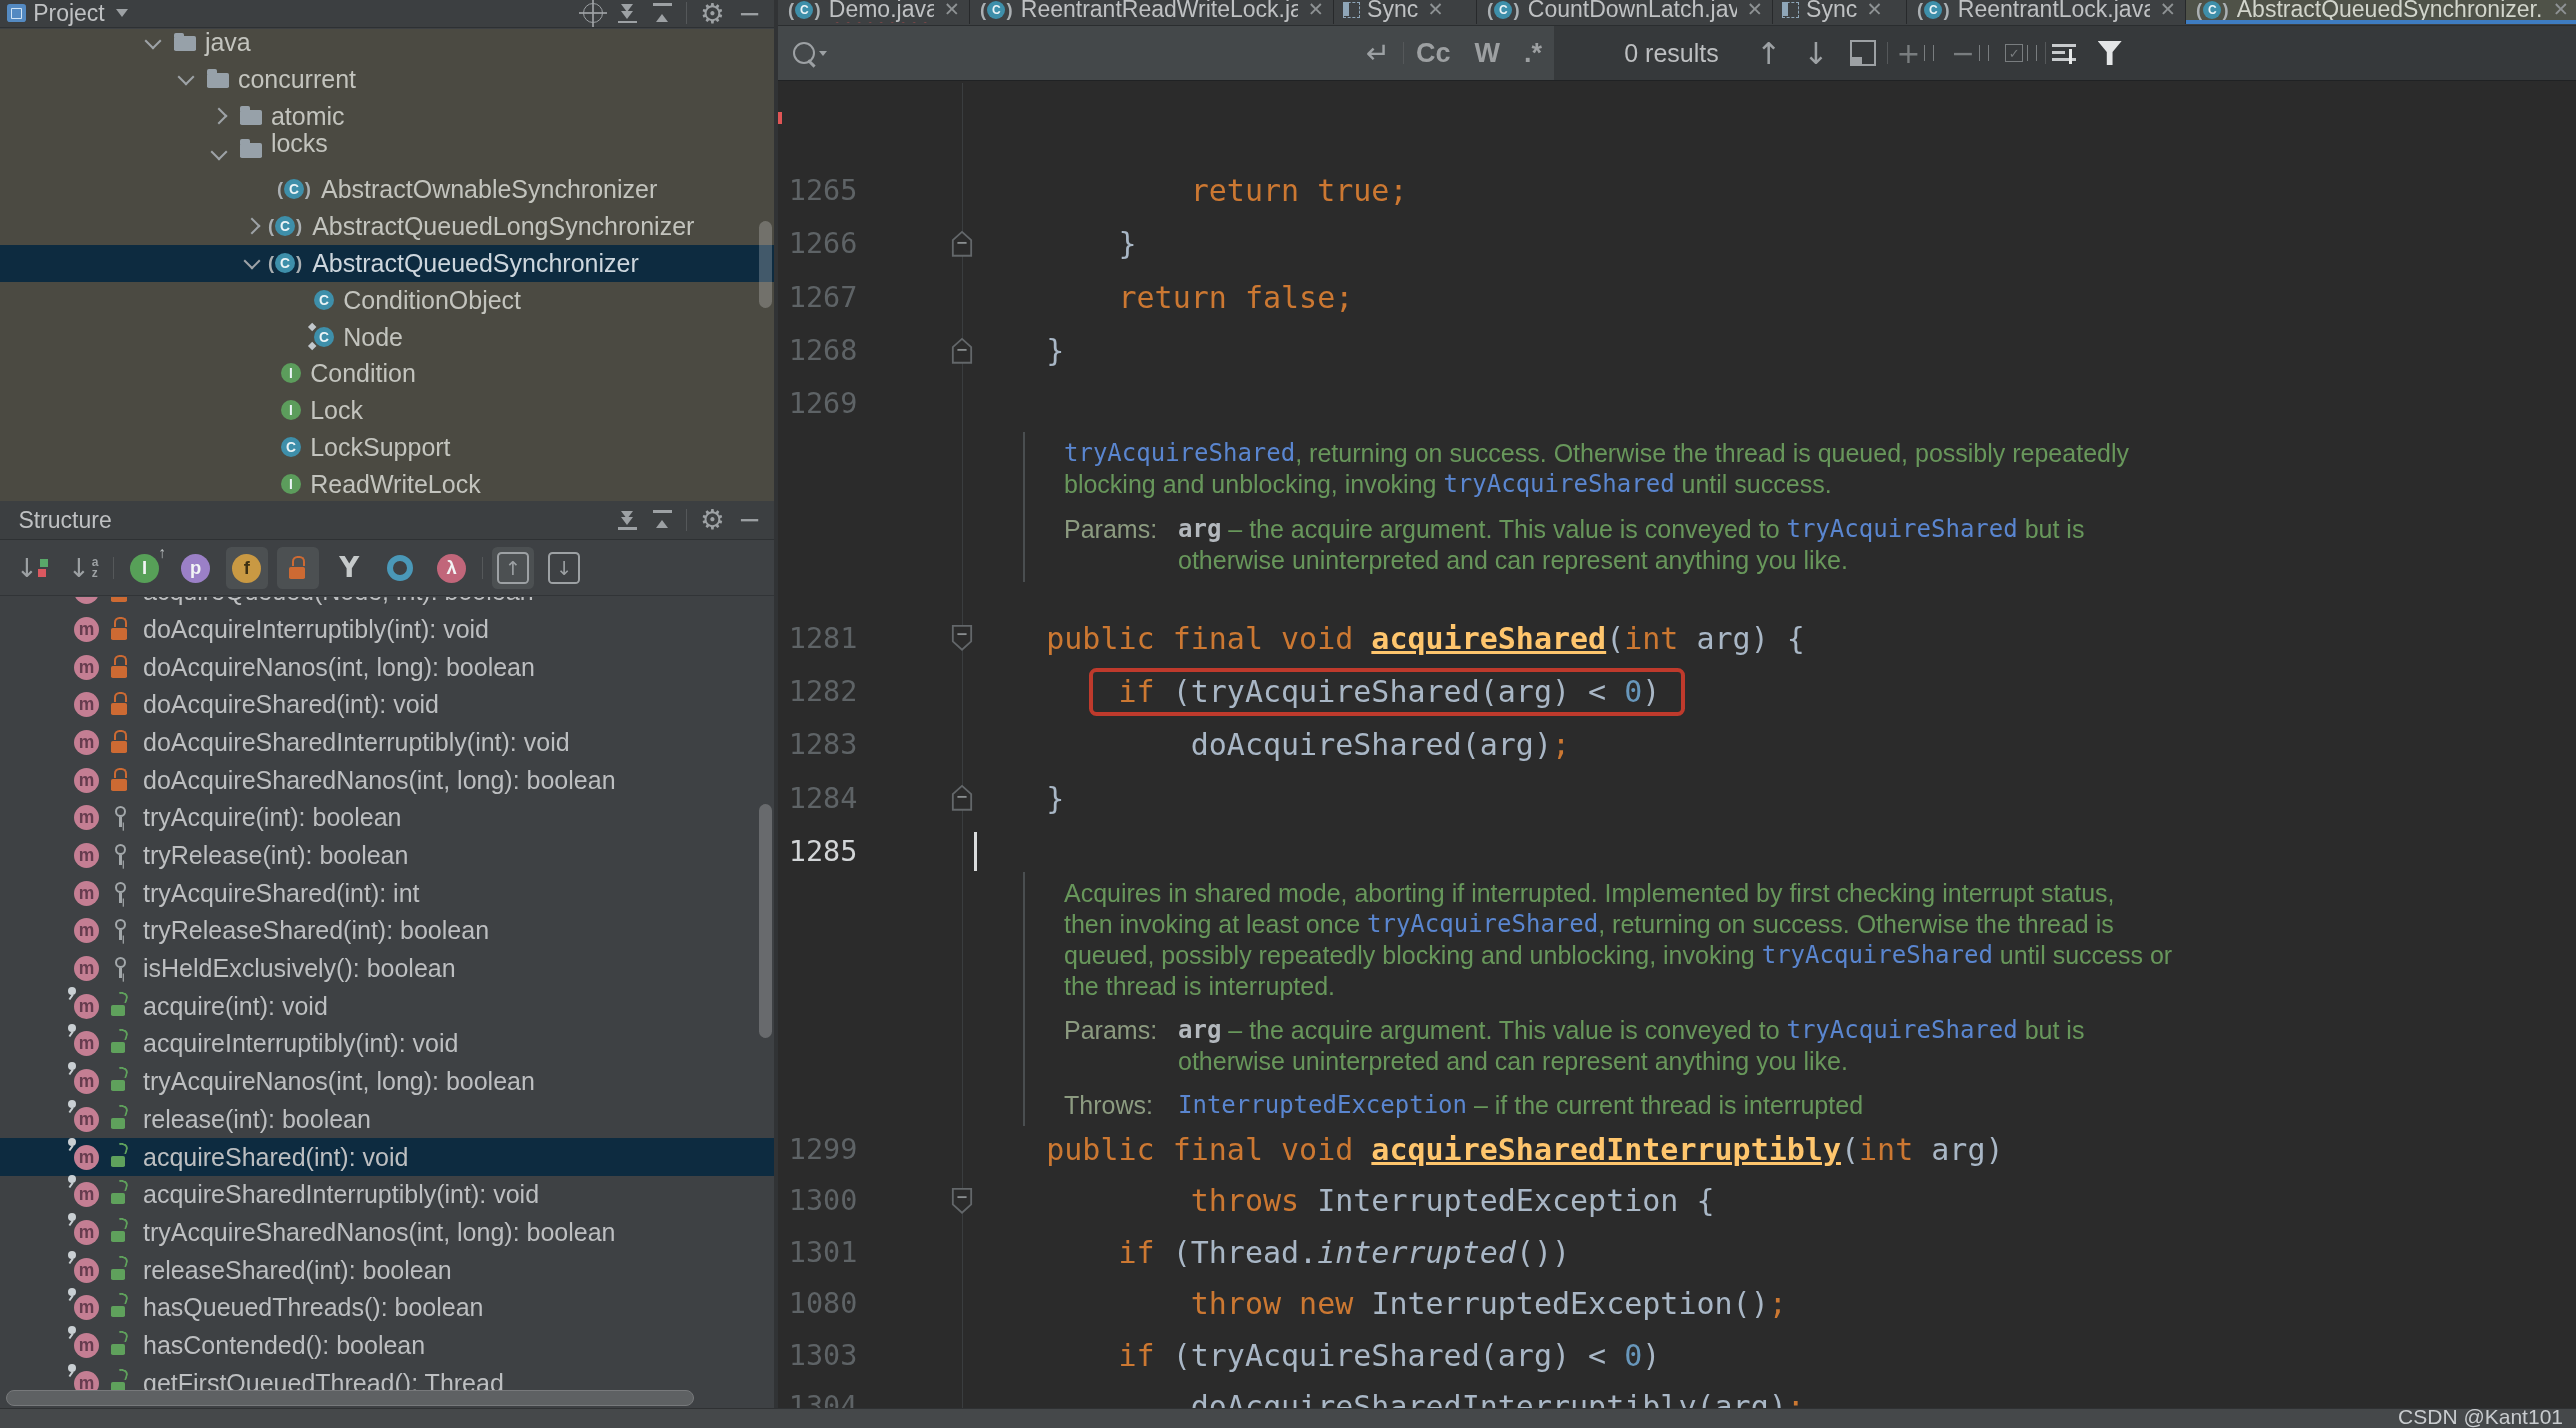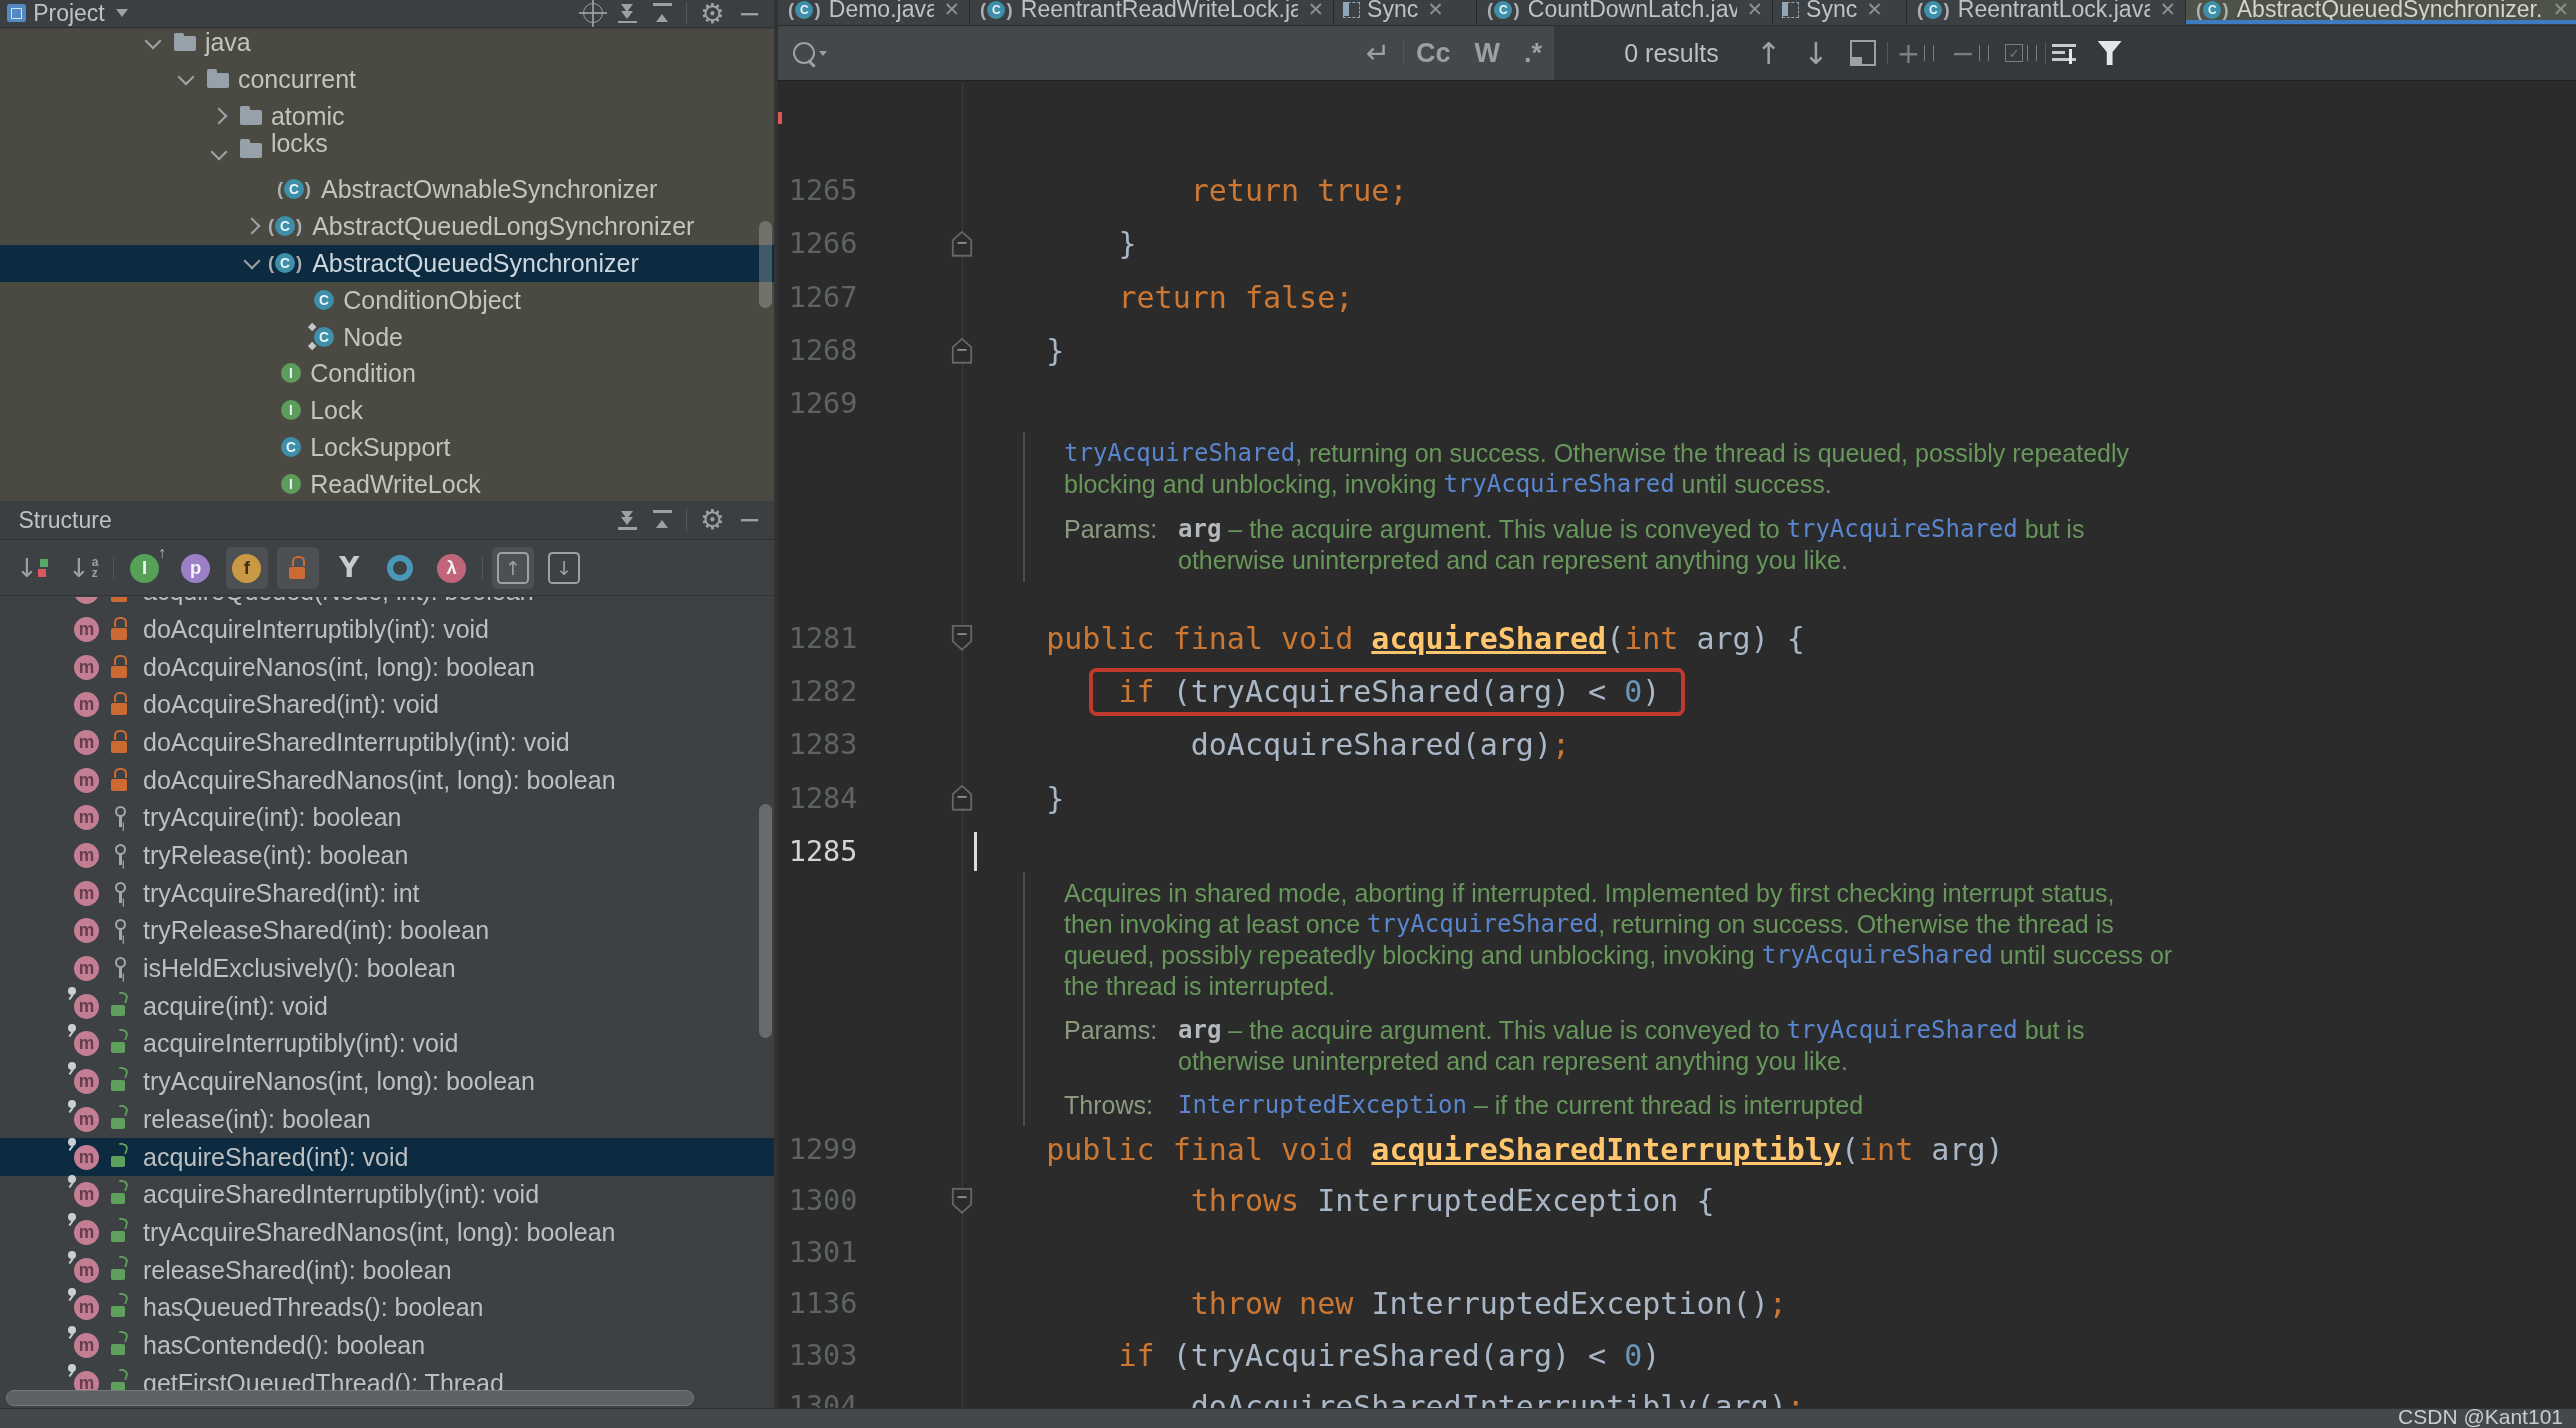--- a/index.html
+++ b/index.html
@@ -677,21 +677,22 @@
         <div id="caret" style="top: 749px;"></div>
         <div class="lnum" style="top: 1040px;">1299</div>
         <div class="cline" style="top: 1040px;"><span class="pl">    </span><span class="kw">public final void </span><span class="decl">acquireSharedInterruptibly</span><span class="pl">(</span><span class="kw">int</span><span class="pl"> arg)</span></div>
         <div class="lnum" style="top: 1091px;">1300</div>
         <div class="fold" style="top: 1104px;"><svg width="22" height="27.6" viewBox="0 0 24 30">
             <polygon points="2,2 22,2 22,19 12,28 2,19" fill="#2B2B2B" stroke="#63676A" stroke-width="2"></polygon>
             <line x1="7" y1="11" x2="17" y2="11" stroke="#8A8E90" stroke-width="2"></line>
           </svg></div>
         <div class="cline" style="top: 1091px;"><span class="pl">            </span><span class="kw">throws </span><span class="pl">InterruptedException {</span></div>
         <div class="lnum" style="top: 1143px;">1301</div>
-        <div class="lnum" style="top: 1194px;">1136</div>
+        <div class="cline" style="top: 1143px;"><span class="pl">        </span><span class="kw">if </span><span class="pl">(Thread.</span><span class="it">interrupted</span><span class="pl">())</span></div>
+        <div class="lnum" style="top: 1194px;">1080</div>
         <div class="cline" style="top: 1194px;"><span class="pl">            </span><span class="kw">throw new </span><span class="pl">InterruptedException()</span><span class="kw">;</span></div>
         <div class="lnum" style="top: 1246px;">1303</div>
         <div class="cline" style="top: 1246px;"><span class="pl">        </span><span class="kw">if </span><span class="pl">(tryAcquireShared(arg) &lt; </span><span class="num">0</span><span class="pl">)</span></div>
         <div class="lnum" style="top: 1297px;">1304</div>
         <div class="cline" style="top: 1297px;"><span class="pl">            </span><span class="pl">doAcquireSharedInterruptibly(arg)</span><span class="kw">;</span></div>
         <div class="cline" style="top: 1384px;"></div>
         <div class="docblock" style="top: 349px;">
           <div class="docrow"><span class="c">tryAcquireShared</span><span class="g">, returning on success. Otherwise the thread is queued, possibly repeatedly</span></div>
           <div class="docrow"><span class="g">blocking and unblocking, invoking </span><span class="c">tryAcquireShared</span><span class="g"> until success.</span></div>
           <div class="docrow" style="margin-top: 14.7px;"><span class="label">Params:</span><span class="m">arg</span><span class="g"> – the acquire argument. This value is conveyed to </span><span class="c">tryAcquireShared</span><span class="g"> but is</span></div>

